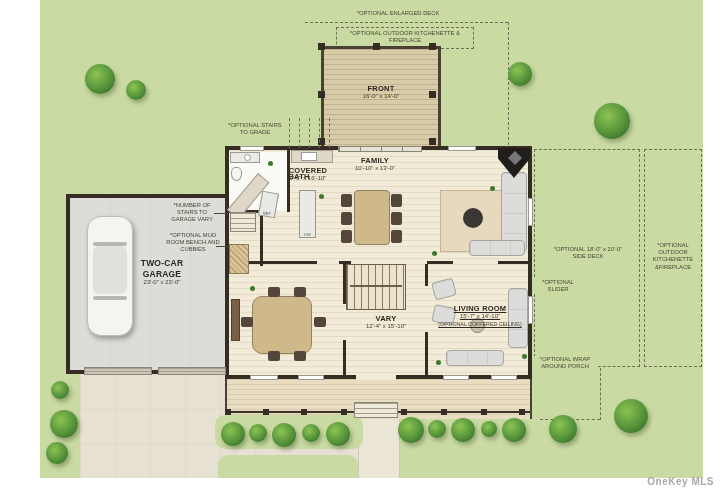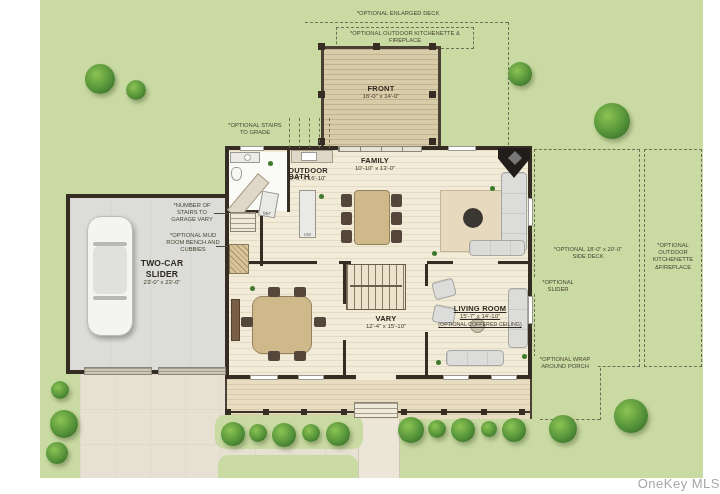--- a/index.html
+++ b/index.html
@@ -57,21 +57,21 @@
   .room-name{font-weight:bold;font-size:7.5px;letter-spacing:.2px;display:block;}
   .room-dims{font-size:6px;display:block;color:#48402f;}
   .room-note{font-size:5.3px;display:block;color:#48402f;}
   .ann{position:absolute;font-size:5.8px;color:#4c4a38;text-align:center;line-height:1.25;}
   .on-lawn{background:#c9daa2;}
   .porch-lbl{position:absolute;left:338px;top:382px;width:84px;text-align:center;
     font-family:"Liberation Serif", serif;font-weight:700;font-size:7px;letter-spacing:1px;
     color:#43321f;line-height:1.6;}
   .fireplace{left:498px;top:148px;width:32px;height:30px;background:#201d1a;
     clip-path:polygon(0 0,100% 0,100% 35%,50% 100%,0 35%);}
-  .watermark{position:absolute;right:0;top:476px;font-size:13px;color:#a8a8a8;letter-spacing:.5px;}
+  .watermark{position:absolute;right:6px;top:476px;font-size:10px;color:#a8a8a8;letter-spacing:.5px;font-weight:bold;}
 </style>
 </head>
 <body>
 
 <div id="scene">
 
   <div class="abs lawn"></div>
   <div class="abs driveway"></div>
   <div class="abs walkway"></div>
   <div class="abs walk-steps"></div>
@@ -177,29 +177,29 @@
   <div class="abs window" style="left:240px;top:146px;width:24px;height:5px;"></div>
   <div class="abs window" style="left:448px;top:146px;width:28px;height:5px;"></div>
   <div class="abs" style="left:338px;top:146px;width:84px;height:6px;background:#e8e2d2;border:1px solid #8a8578;background-image:repeating-linear-gradient(90deg,#8a8578 0 1px,transparent 1px 21px);"></div>
   <div class="abs window" style="left:528px;top:198px;width:5px;height:28px;"></div>
   <div class="abs window" style="left:528px;top:296px;width:5px;height:28px;"></div>
 
   <div class="lbl" style="left:234px;top:172px;width:50px;margin-left:40px;">
     <span class="room-name">BATH</span>
   </div>
   <div class="lbl" style="left:277px;top:166px;width:62px;">
-    <span class="room-name">OUTDOOR</span>
+    <span class="room-name">COVERED</span>
     <span class="room-dims">9'-6" x 16'-10"</span>
   </div>
   <div class="lbl" style="left:338px;top:156px;width:74px;">
     <span class="room-name">FAMILY</span>
     <span class="room-dims">10'-10" x 13'-0"</span>
   </div>
   <div class="lbl" style="left:132px;top:258px;width:60px;">
-    <span class="room-name" style="font-size:8.5px;">TWO-CAR SLIDER</span>
+    <span class="room-name" style="font-size:8.5px;">TWO-CAR GARAGE</span>
     <span class="room-dims">23'-0" x 23'-0"</span>
   </div>
   <div class="lbl" style="left:360px;top:314px;width:52px;">
     <span class="room-name">VARY</span>
     <span class="room-dims">12'-4" x 15'-10"</span>
   </div>
   <div class="lbl" style="left:432px;top:304px;width:96px;text-decoration:underline;">
     <span class="room-name">LIVING ROOM</span>
     <span class="room-dims">15'-7" x 14'-10"</span>
     <span class="room-note">(OPTIONAL COFFERED CEILING)</span>

